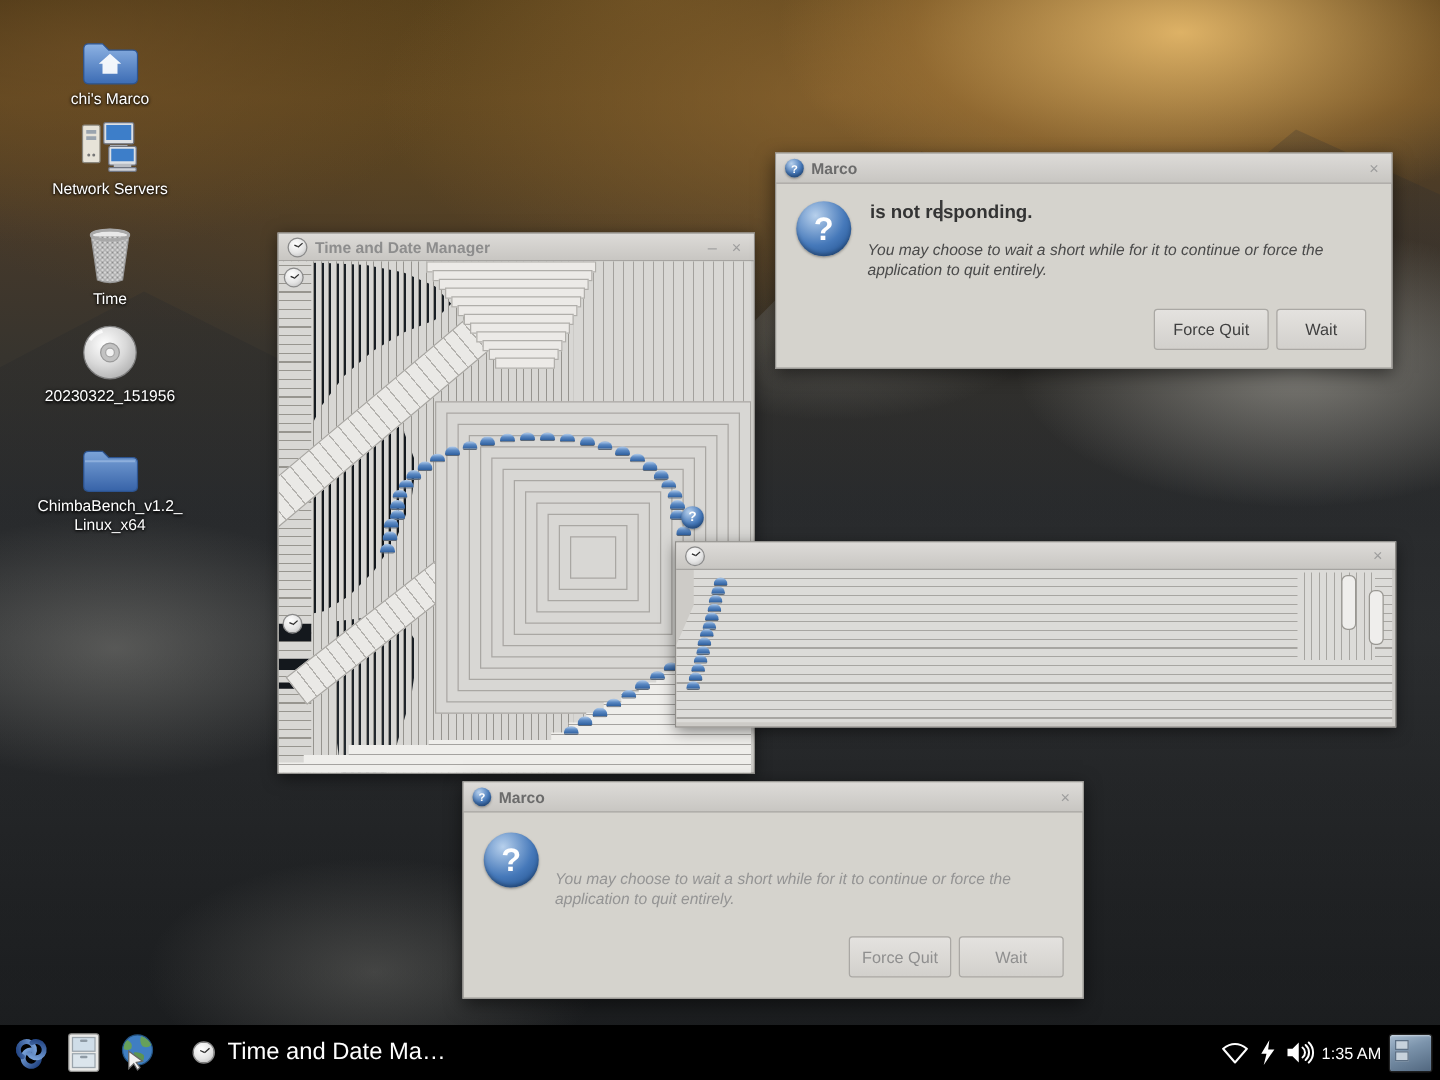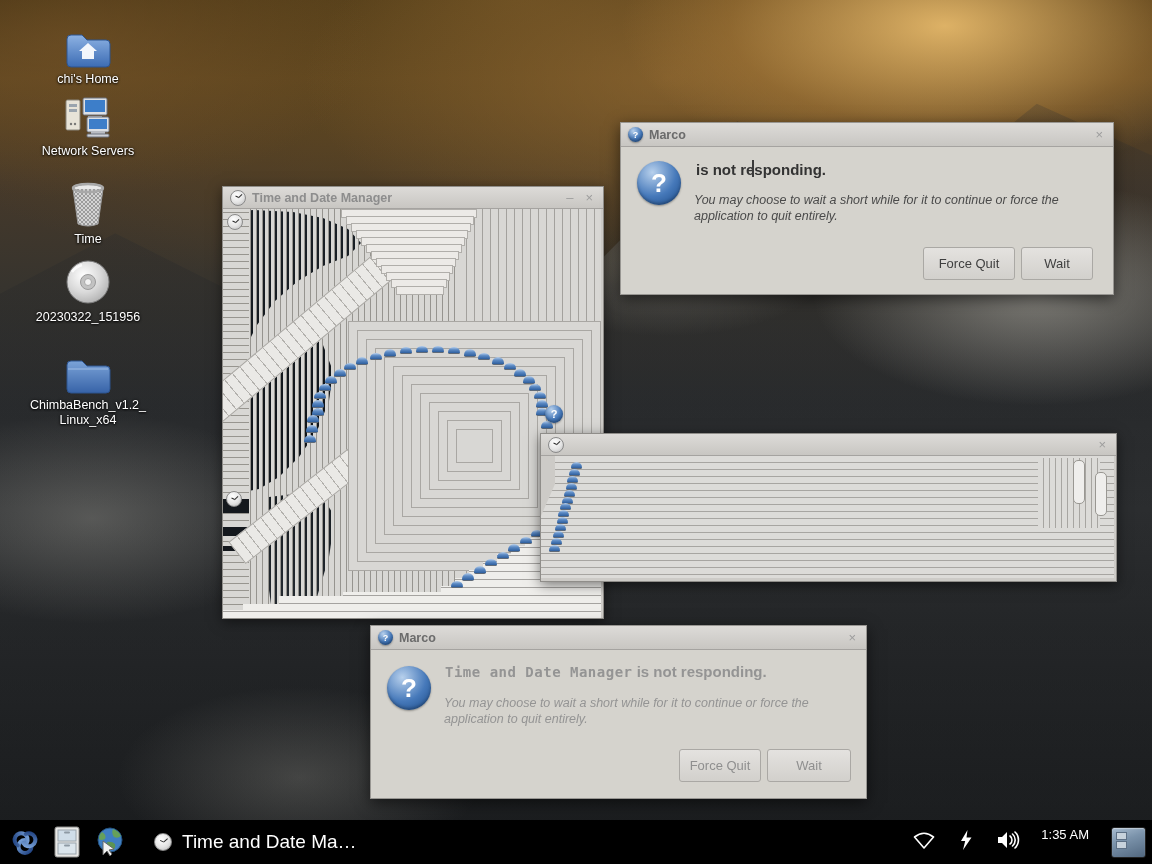--- a/index.html
+++ b/index.html
@@ -80,21 +80,21 @@
        background:linear-gradient(#e4e2df,#d2d0cc);border:1px solid #aaa8a4;border-radius:3px;cursor:default;}
   .inactive .dheading,.inactive .dbody{color:#949494;}
   .inactive .btn{color:#8f8f8f;}
   .monoapp{font-family:"DejaVu Sans Mono",monospace;font-size:14px;letter-spacing:.5px;}
   .caret{position:absolute;width:1.5px;height:17px;background:#3a3a3a;}
   
   .taskbar{position:absolute;left:0;right:0;bottom:0;height:44px;background:#000;display:flex;align-items:center;z-index:10;}
   .tb-ico{width:34px;height:34px;display:flex;align-items:center;justify-content:center;margin-left:8px;cursor:default;}
   .taskitem{display:flex;align-items:center;gap:10px;margin-left:20px;padding:0 8px;height:36px;cursor:default;}
   .taskitem .tl{color:#ffffff;font-size:19px;}
-  .tray{margin-left:auto;display:flex;align-items:flex-start;gap:16px;padding-right:4px;}
+  .tray{margin-left:auto;display:flex;align-items:center;gap:0;padding-right:4px;}
   .trayico{width:26px;height:26px;display:flex;align-items:center;justify-content:center;cursor:default;}
   .tbclock{color:#fff;font-size:13px;margin:0 6px 0 4px;cursor:default;}
   .wswitch{position:relative;width:33px;height:29px;border-radius:3px;margin-right:2px;border:1px solid #222;
     background:linear-gradient(160deg,#a8bcd0 0%,#7b93ab 40%,#51677f 100%);box-shadow:inset 0 1px 1px rgba(255,255,255,.4);cursor:default;}
   .wswitch .mw1,.wswitch .mw2{position:absolute;left:4px;width:9px;height:6px;background:#c7d2dc;border:1px solid #5d7085;}
   .wswitch .mw1{top:4px;} .wswitch .mw2{top:13px;}
 </style>
 </head>
 <body>
 
@@ -109,21 +109,21 @@
           <defs>
               <linearGradient id="fg1" x1="0" y1="0" x2="0" y2="1">
             <stop offset="0" stop-color="#8db2e3"></stop>
                 <stop offset="1" stop-color="#3c6cb4"></stop>
               </linearGradient>
             </defs>
           <path d="M2 9 q0-4 4-4 h11 l5 5 h19 q4 0 4 4 v19 q0 4-4 4 H6 q-4 0-4-4 z" fill="url(#fg1)" stroke="#2d5490"></path>
           <path d="M23 13 l-9 8 h3 v8 h12 v-8 h3 z" fill="#fff" opacity=".92"></path>
         </svg>
       </div>
-      <div class="lbl">chi's Home</div>
+      <div class="lbl">chi's Marco</div>
     </div>
     <div class="dicon" style="top:72px">
       <div class="ig">
         <svg width="50" height="44" viewBox="0 0 50 44">
           <rect x="3" y="4" width="14" height="30" rx="1.5" fill="#e7e3d8" stroke="#8a867c"></rect>
           <rect x="6" y="8" width="8" height="3" fill="#9aa4ae"></rect>
             <rect x="6" y="13" width="8" height="3" fill="#9aa4ae"></rect>
           <circle cx="8" cy="28" r="1.2" fill="#777"></circle>
             <circle cx="12" cy="28" r="1.2" fill="#777"></circle>
           <rect x="20" y="2" width="24" height="17" rx="1.5" fill="#dde0e4" stroke="#6f7480"></rect>
@@ -338,23 +338,20 @@
     <div class="tbar">
       <span class="qsphere" style="width:15px;height:15px;font-size:9px">
         <span>?</span>
         </span>
       <span class="ttl">Marco</span>
       <span class="wbtn">×</span>
     </div>
     <div class="qsphere" style="position:absolute;left:16px;top:40px;width:44px;height:44px;font-size:26px">
       <span>?</span>
       </div>
-    <div class="dheading" style="left:74px;top:37px">
-      <span class="monoapp">Time and Date Manager</span><span> is not responding.</span>
-    </div>
     <div class="dbody" style="left:73px;top:70px">You may choose to wait a short while for it to continue or force the application to quit entirely.</div>
     <div class="btn" style="left:308px;top:123px;width:80px;height:31px">Force Quit</div>
     <div class="btn" style="left:396px;top:123px;width:82px;height:31px">Wait</div>
   </div>
 
   <div class="taskbar">
     <div class="tb-ico">
       <svg width="32" height="32" viewBox="0 0 32 32">
         <defs>
             <linearGradient id="tri" x1="0" y1="0" x2="1" y2="1">

